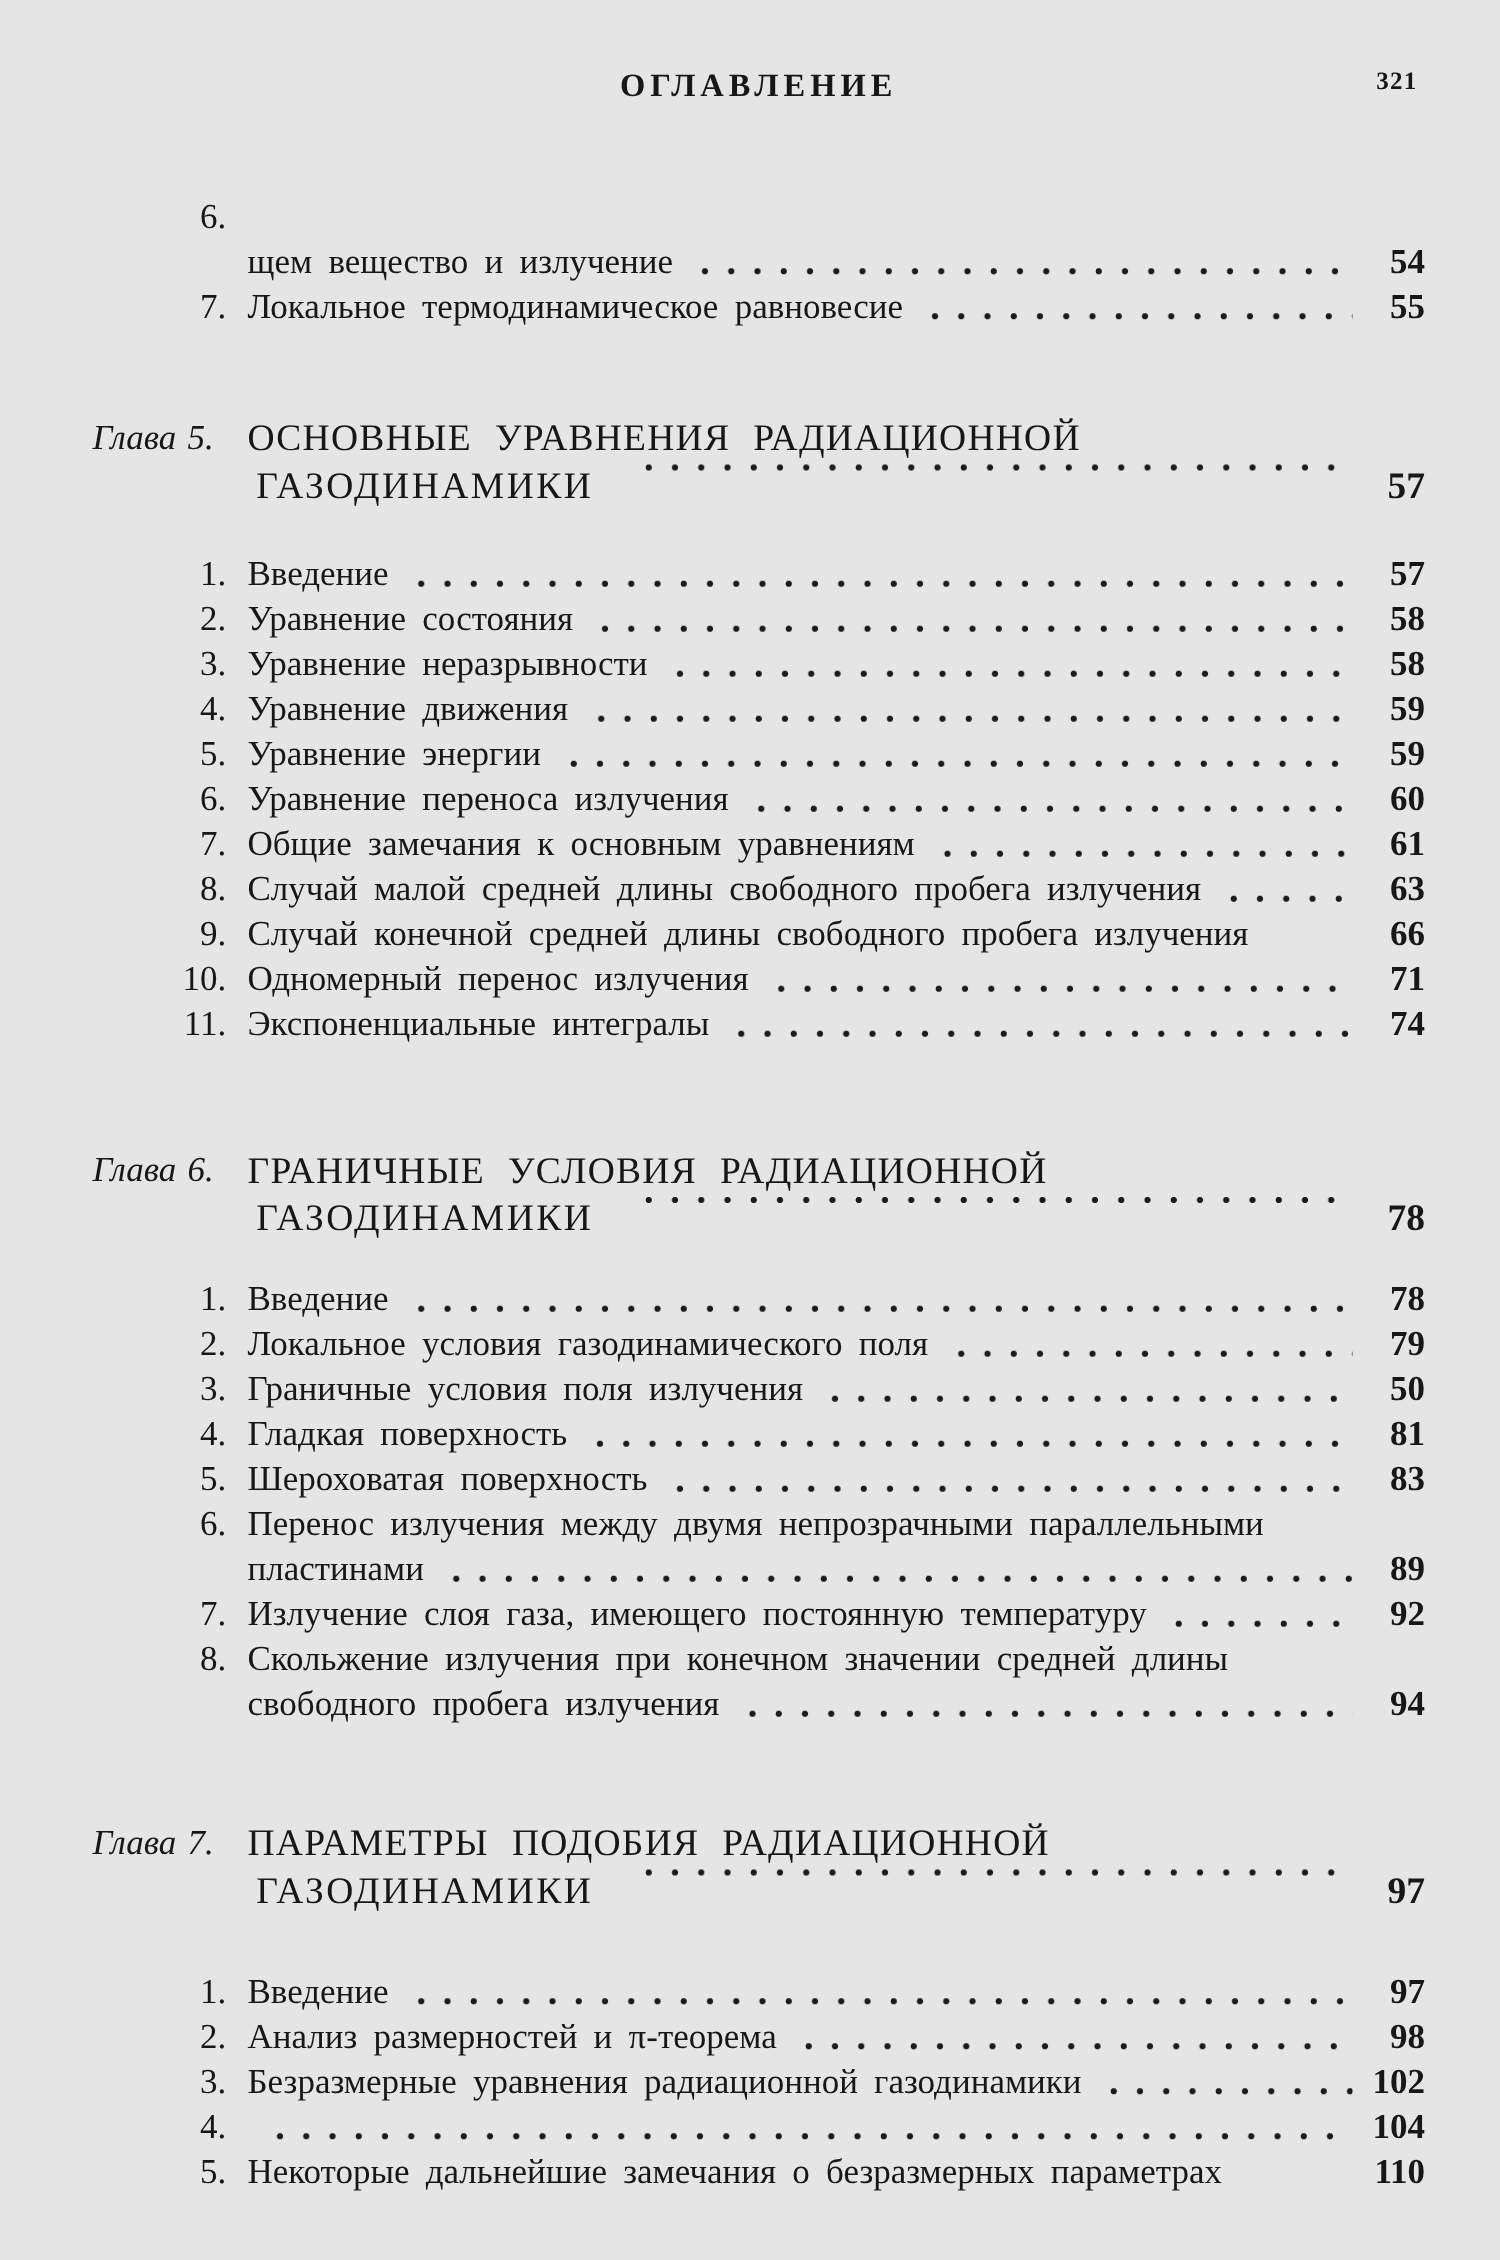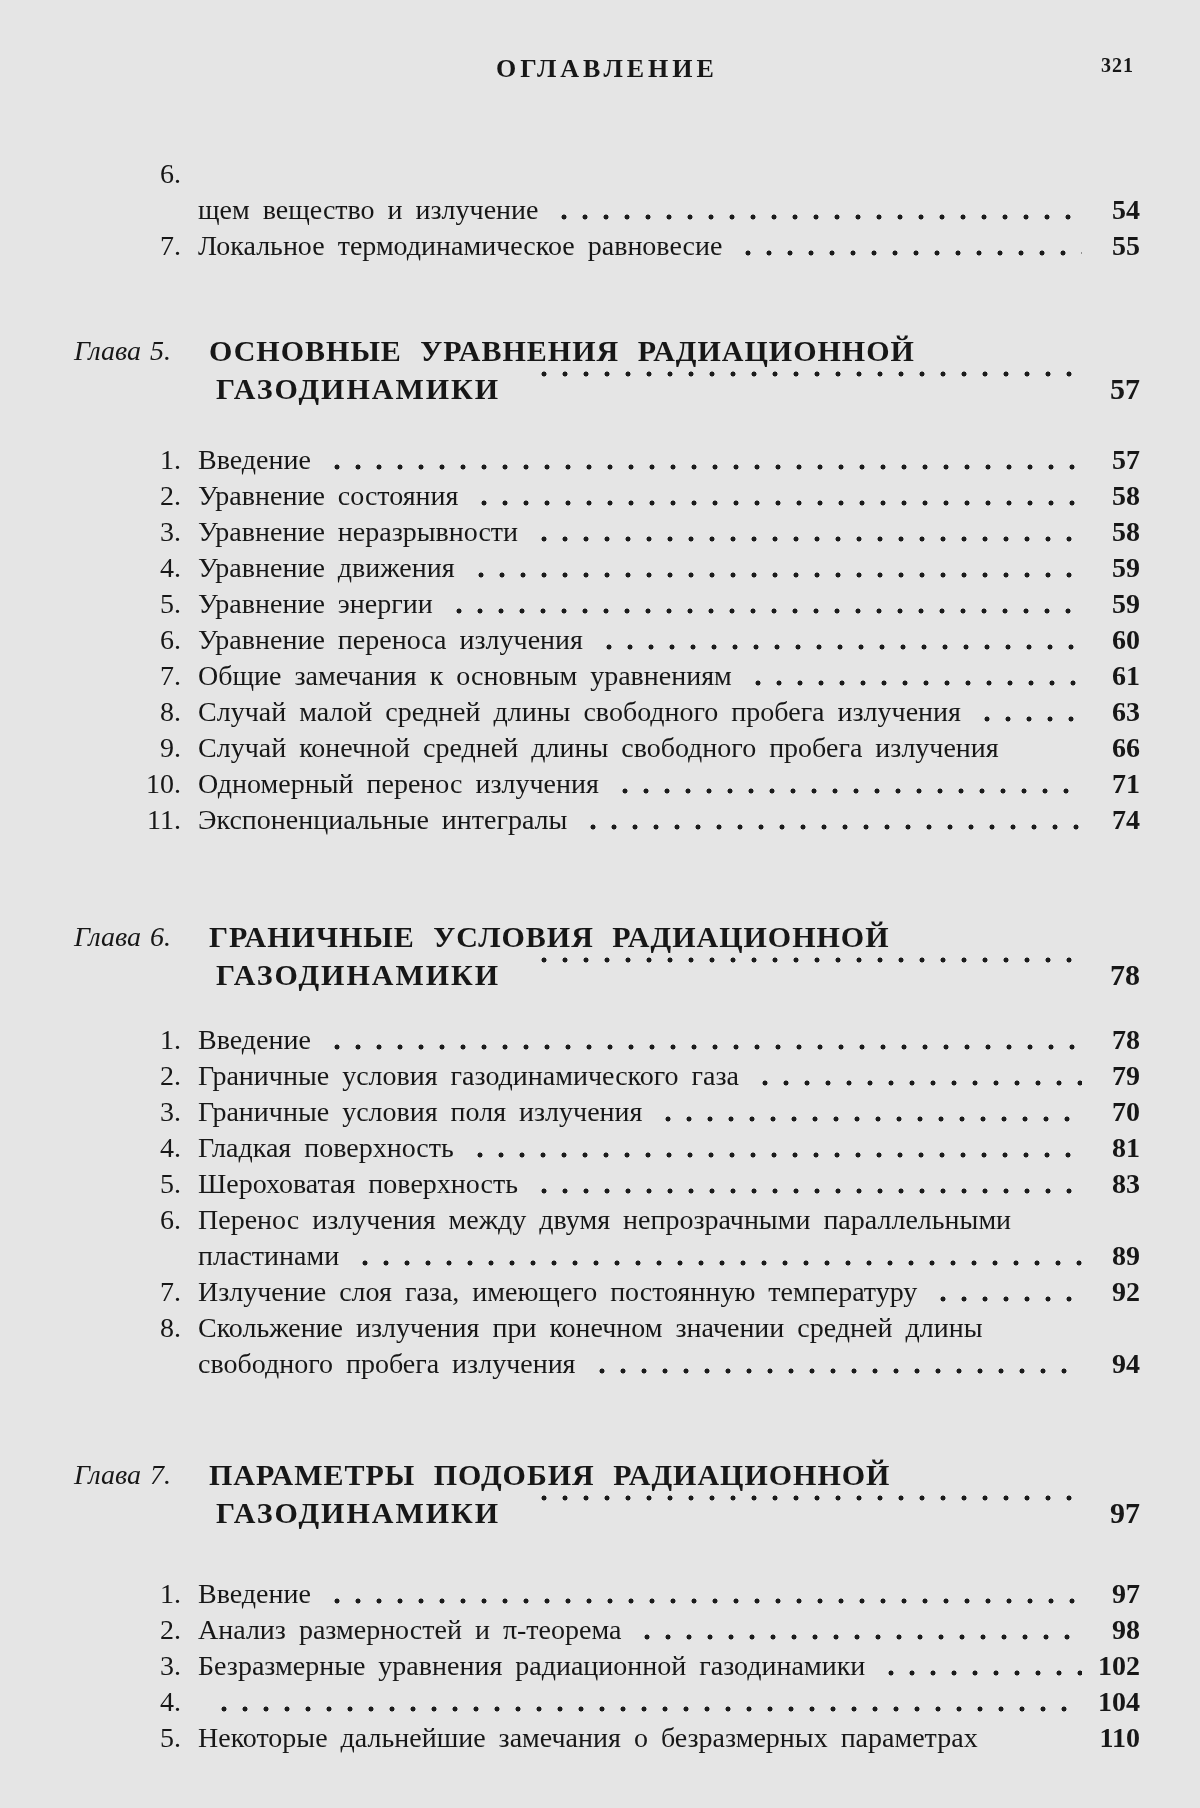--- a/index.html
+++ b/index.html
@@ -23,21 +23,21 @@
     flex:1 1 auto;min-width:0;height:8px;margin:0 10px 7px 16px;
     background-image:radial-gradient(circle at 10px 4px,#1b1b1b 2.2px,transparent 2.8px);
     background-size:21px 8px;background-repeat:repeat-x;background-position:left bottom;
   }
   .leader.hidden{background:none;}
   .pg{flex:none;min-width:48px;text-align:right;font-weight:bold;}
 
   
   .ch-row{display:flex;line-height:38px;font-size:30px;}
   .ch-label{flex:none;width:124px;font-style:italic;font-size:28px;word-spacing:2px;}
-  .ch-t{font-weight:bold;letter-spacing:1px;word-spacing:10px;white-space:nowrap;margin-left:11px;}
+  .ch-t{font-weight:normal;letter-spacing:1px;word-spacing:10px;white-space:nowrap;}
   .ch-row2{padding-left:131px;}
   .ch-row2 .ch-t{letter-spacing:2px;}
   .leader-ch{margin-left:34px;margin-bottom:8px;}
 
   
   .sec-a{margin-top:70px;}
   .ch5{margin-top:68px;}
   .items5{margin-top:34px;}
   .ch6{margin-top:80px;}
   .items6{margin-top:28px;}
@@ -170,29 +170,29 @@
 
     <div class="items6">
       <div class="row">
         <span class="num">1.</span>
         <span class="text">Введение</span>
         <span class="leader"></span>
         <span class="pg">78</span>
       </div>
       <div class="row">
         <span class="num">2.</span>
-        <span class="text">Граничные условия газодинамического газа</span>
+        <span class="text">Локальное условия газодинамического поля</span>
         <span class="leader"></span>
         <span class="pg">79</span>
       </div>
       <div class="row">
         <span class="num">3.</span>
         <span class="text">Граничные условия поля излучения</span>
         <span class="leader"></span>
-        <span class="pg">70</span>
+        <span class="pg">50</span>
       </div>
       <div class="row">
         <span class="num">4.</span>
         <span class="text">Гладкая поверхность</span>
         <span class="leader"></span>
         <span class="pg">81</span>
       </div>
       <div class="row">
         <span class="num">5.</span>
         <span class="text">Шероховатая поверхность</span>

